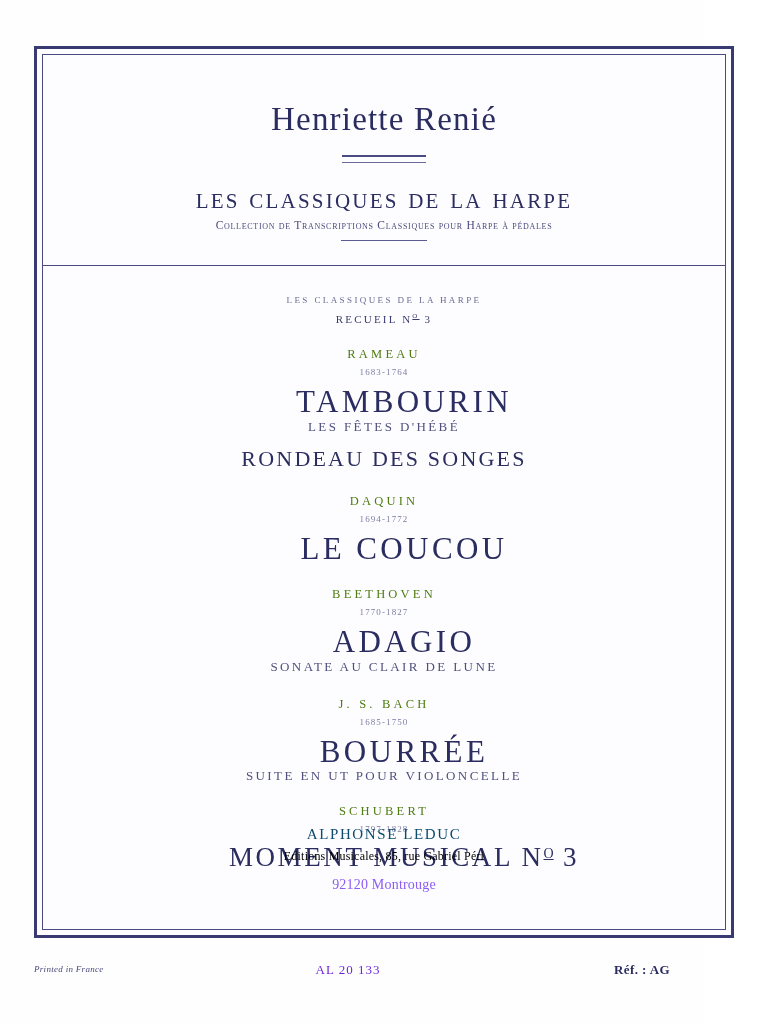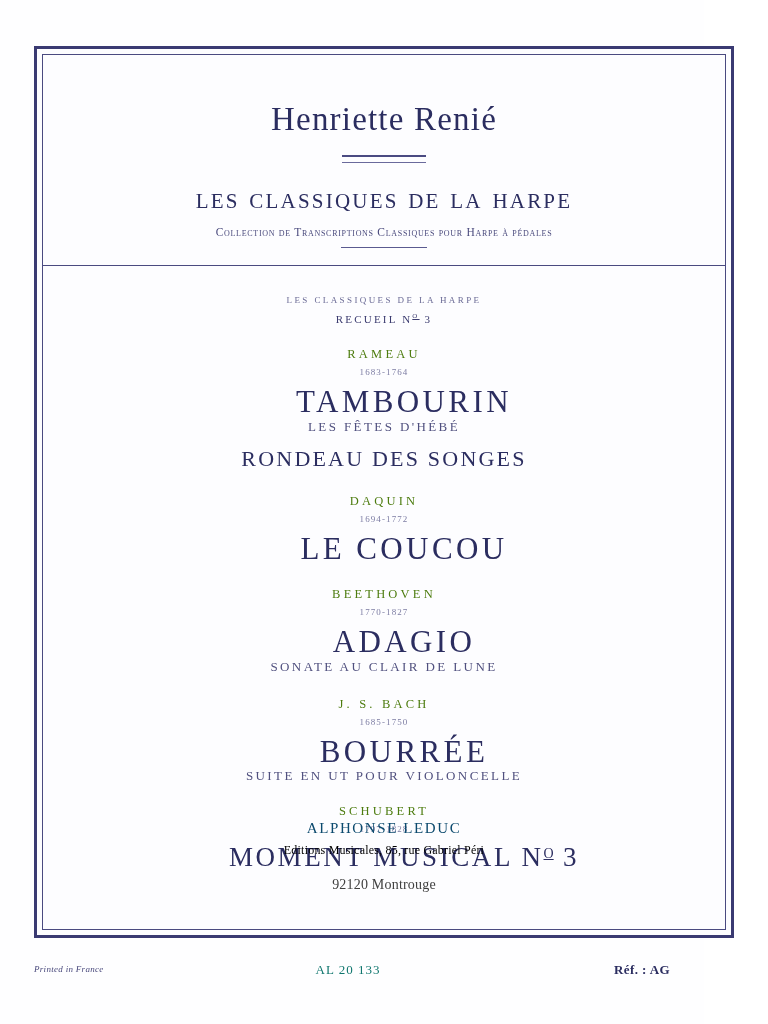--- a/index.html
+++ b/index.html
@@ -73,21 +73,21 @@
     margin-top: 20px;
     font-size: 30px;
     letter-spacing: 2.2px;
     line-height: 1;
     color: #2b2d60;
     font-variant: small-caps;
     text-transform: lowercase;
   }
   .series-title::first-letter { font-size: 30px; }
   .collection-line {
-    margin-top: 13px;
+    margin-top: 6px;
     font-size: 11.5px;
     letter-spacing: 0.7px;
     color: #4a4a7d;
     font-variant: small-caps;
   }
   .ornament-single {
     width: 86px;
     height: 0;
     margin: 9px auto 0 auto;
     border-top: 1.5px solid #5a5a90;
@@ -195,24 +195,24 @@
     color: #0c4a6e;
     text-transform: uppercase;
   }
   .imprint-addr {
     margin-top: 6px;
     font-size: 12px;
     letter-spacing: 0.2px;
     color: #000000;
   }
   .imprint-city {
-    margin-top: 19px;
+    margin-top: 13px;
     font-size: 14px;
     letter-spacing: 0.2px;
-    color: #404040;
+    color: #8b5cf6;
   }
 
   
   .footer {
     position: absolute;
     left: 34px;
     right: 34px;
     top: 962px;
     height: 20px;
     color: #3a3a70;
@@ -227,21 +227,21 @@
     color: #4a4a7d;
   }
   .footer-center {
     position: absolute;
     left: 0;
     right: 8px;
     top: 0;
     text-align: center;
     font-size: 13px;
     letter-spacing: 1px;
-    color: #0f766e;
+    color: #6d28d9;
   }
   .footer-right {
     position: absolute;
     right: 0;
     top: 0;
     font-size: 13px;
     font-weight: bold;
     letter-spacing: 0.4px;
     color: #2b2d60;
   }

